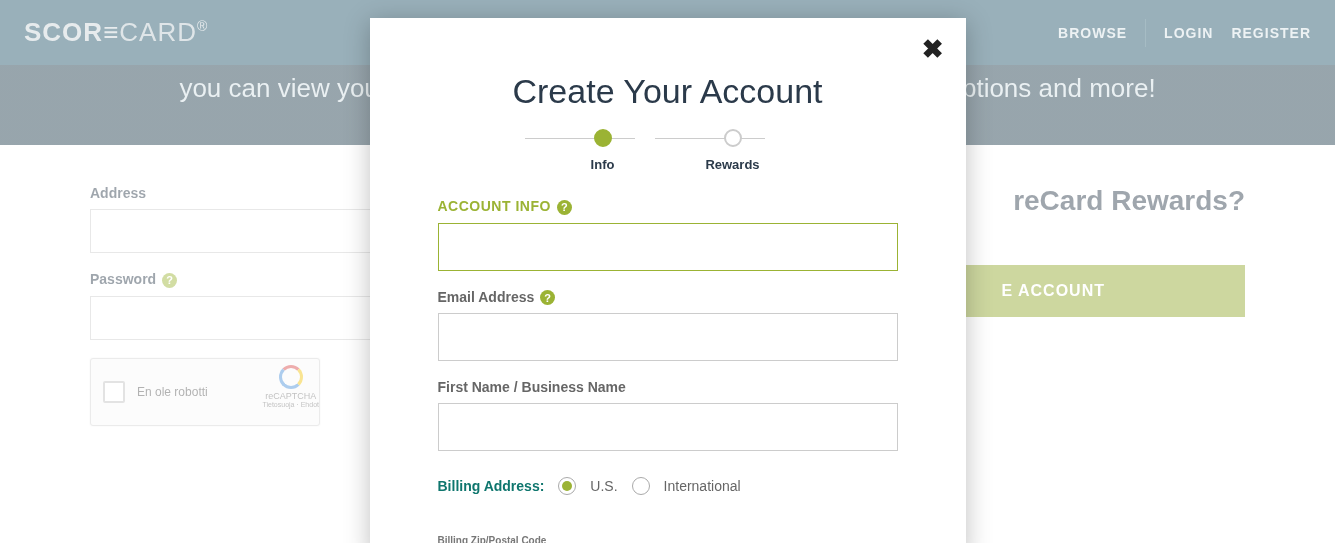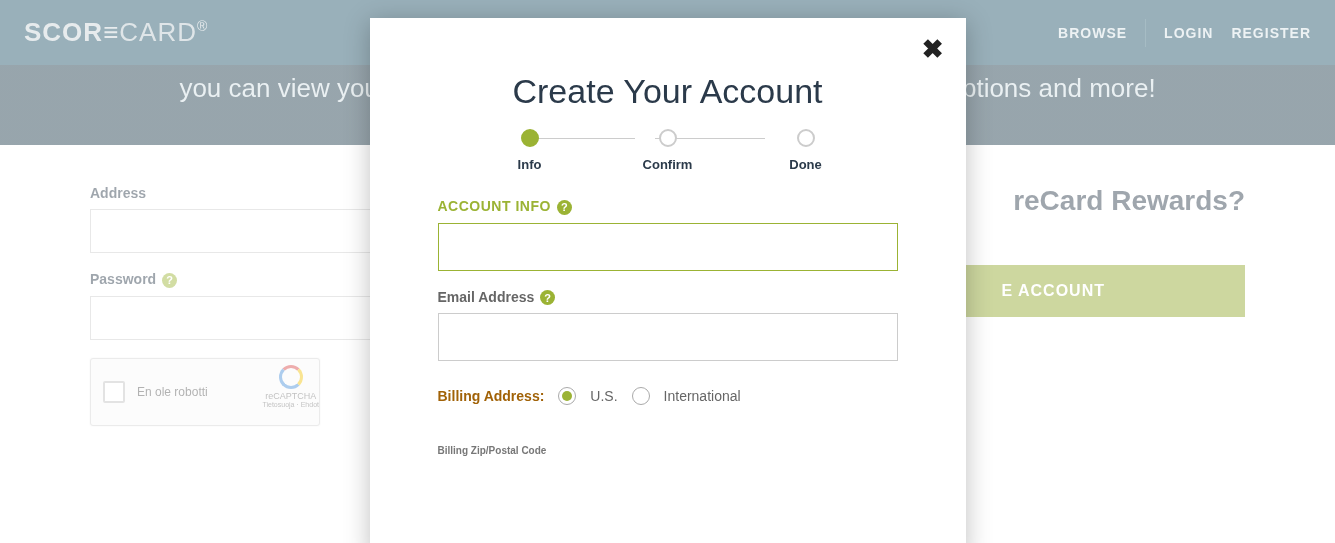--- a/index.html
+++ b/index.html
@@ -78,34 +78,34 @@
     position: absolute; left: 50%; top: 18px; transform: translateX(-50%);
     width: 596px; background: #fff; box-shadow: 0 4px 24px rgba(0,0,0,0.25);
     padding: 30px 68px 10px; z-index: 10;
     height: 540px; overflow: hidden;
   }
   .modal .close {
     position: absolute; top: 18px; right: 22px; font-size: 26px; font-weight: 700;
     color: #222; cursor: pointer; line-height: 1;
   }
   .modal h1 { text-align: center; font-size: 34px; font-weight: 500; color: #2b3a4a; margin: 24px 0 18px; }
-  .steps { display: flex; justify-content: center; gap: 8px; margin-bottom: 26px; position: relative; }
+  .steps { display: flex; justify-content: center; gap: 0; margin-bottom: 26px; position: relative; }
   .step { width: 130px; text-align: center; position: relative; }
   .step .dot { width: 18px; height: 18px; border-radius: 50%; margin: 0 auto 10px; border: 2px solid #ccc; background: #fff; }
   .step.active .dot { background: #9bb334; border-color: #9bb334; }
   .step .lbl { font-size: 13px; font-weight: 600; color: #2b3a4a; }
   .step-line { position: absolute; top: 9px; height: 1px; background: #ccc; }
   .modal .section-label { color: #9bb334; font-size: 14px; font-weight: 700; letter-spacing: 0.5px; margin-bottom: 8px; }
   .m-input { width: 100%; height: 48px; border: 1px solid #ccc; padding: 0 12px; font-size: 15px; margin-bottom: 18px; }
   .m-input.focus { border: 1px solid #9bb334; outline: none; }
   .m-label { font-size: 14px; font-weight: 600; color: #666; margin-bottom: 8px; display: block; }
   .row2 { display: flex; gap: 30px; }
   .row2 > div { flex: 1; }
   .billing { display: flex; align-items: center; gap: 14px; font-size: 14px; color: #666; margin-top: 8px; }
-  .billing .blabel { font-weight: 700; color: #a16207; }
+  .billing .blabel { font-weight: 700; color: #0f766e; }
   .radio {
     width: 18px; height: 18px; border: 1px solid #aaa; border-radius: 50%;
     display: inline-flex; align-items: center; justify-content: center; cursor: pointer;
   }
   .radio.sel::after { content: ""; display: block; width: 10px; height: 10px; border-radius: 50%; background: #9bb334; }
   .cut { color: #777; font-size: 10px; font-weight: 700; margin-top: 40px; }
 </style>
 </head>
 <body>
 
@@ -159,41 +159,41 @@
 
   <div class="steps">
     <div class="step-line" style="left: 87px; width: 110px;"></div>
     <div class="step-line" style="left: 217px; width: 110px;"></div>
     <div class="step active">
       <div class="dot"></div>
       <div class="lbl">Info</div>
     </div>
     <div class="step">
       <div class="dot"></div>
-      <div class="lbl">Confirm</div>
-    </div>
-    <div class="step">
-      <div class="dot"></div>
-      <div class="lbl">Done</div>
+      <div class="lbl">Rewards</div>
     </div>
   </div>
 
   <div class="section-label">
     <span>ACCOUNT INFO</span>
     <span class="help-icon">?</span>
   </div>
   <input class="m-input focus" autofocus="" style="">
 
   <label class="m-label">
     <span>Email Address</span>
     <span class="help-icon">?</span>
   </label>
   <input class="m-input" style="">
 
   <div class="row2">
+    <div>
+      <label class="m-label">First Name / Business Name</label>
+      <input class="m-input" style="">
+    </div>
   </div>
 
   <div class="billing">
     <span class="blabel">Billing Address:</span>
     <span class="radio sel"></span>
     <span>U.S.</span>
     <span class="radio"></span>
     <span>International</span>
   </div>
 

